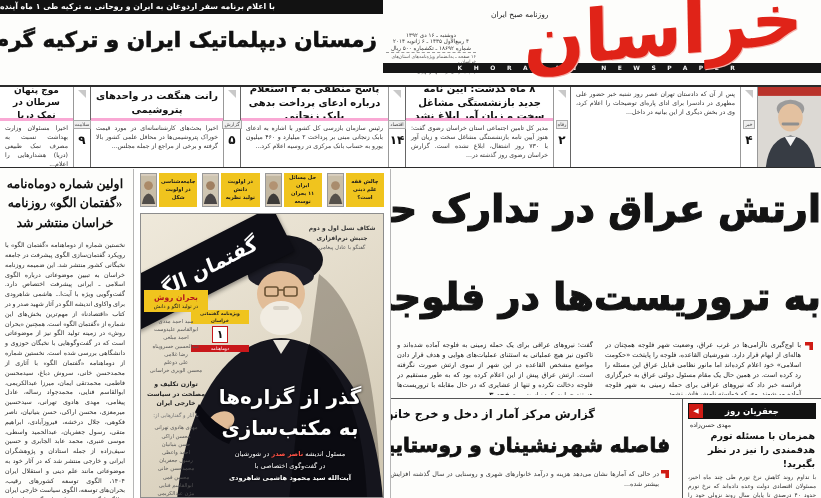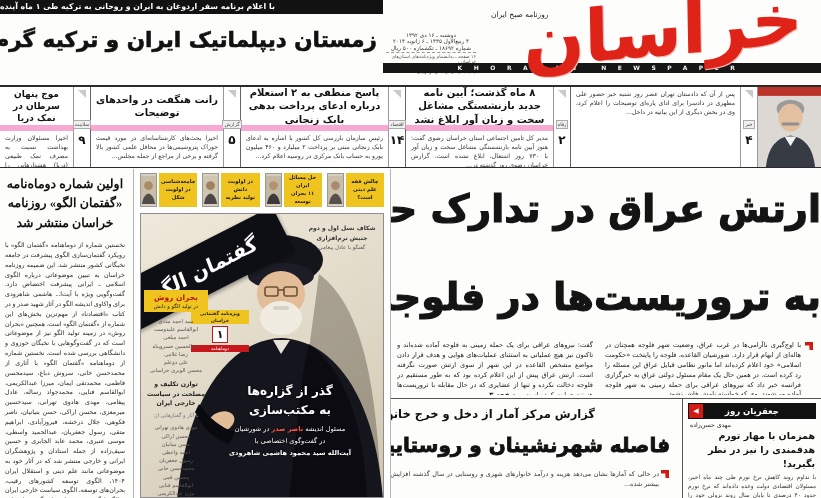--- a/index.html
+++ b/index.html
@@ -43,23 +43,23 @@
   .nbox:last-child { border-left:none; }
   .nb-photo { width:64px; flex:none; border-left:1px solid #999; }
   .nb-photo svg { display:block; width:100%; height:100%; }
   .nb-tab { width:17px; flex:none; border-left:1px solid #999; display:flex; flex-direction:column;
             align-items:center; padding-top:3px; }
   .nb-fold { width:8px; height:8px; background:#c9c9c9; clip-path:polygon(0 0,100% 0,100% 100%); }
   .nb-section { margin-top:22px; font-size:5px; color:#444; border:1px solid #aaa; background:#efefef;
                 padding:0 1px; line-height:7px; }
   .nb-page { margin-top:4px; font-size:12px; font-weight:bold; color:#111; }
   .nb-content { flex:1; display:flex; flex-direction:column; min-width:0; }
-  .nb-headline { height:44px; display:flex; align-items:center; justify-content:center;
+  .nb-headline { height:34px; display:flex; align-items:center; justify-content:center;
                  padding:2px 5px; text-align:center; font-size:10px; line-height:1.35;
-                 font-weight:bold; color:#111; border-bottom:6px solid #f9a8d4; overflow:hidden; }
+                 font-weight:bold; color:#111; border-bottom:3px solid #f9a8d4; overflow:hidden; }
   .nbox.small .nb-headline { font-size:9px; }
   .nb-excerpt { flex:1; padding:3px 5px; font-size:6.2px; line-height:1.45; color:#333;
                 text-align:justify; overflow:hidden; }
 
   
   .main { position:absolute; top:169px; left:0; right:0; bottom:0; display:flex; }
 
   
   .lead { width:430px; flex:none; position:relative; }
   .lead-h1, .lead-h2 { position:absolute; left:0; right:0; text-align:center; font-size:38px;
@@ -122,21 +122,21 @@
   .cover-top-right .thin { font-weight:normal; font-size:5.4px; color:#555; }
   .left-rail { position:absolute; left:3px; top:76px; width:64px; text-align:center; }
   .crisis-label { background:#f0c41e; padding:3px 2px; }
   .crisis-title { font-size:7.5px; font-weight:bold; color:#b3121c; }
   .crisis-sub { font-size:5.2px; color:#222; margin-top:1px; }
   .rail-names { margin-top:5px; font-size:5.3px; line-height:1.55; color:#555; white-space:pre-line; }
   .rail-balance { margin-top:5px; font-size:6.2px; font-weight:bold; color:#222; line-height:1.5; }
   .rail-intro { margin-top:5px; font-size:5.2px; color:#777; }
   .cover-main-title { position:absolute; left:62px; right:6px; top:168px; z-index:4; text-align:center;
                       color:#fff; }
-  .cmt-line { font-size:12px; font-weight:bold; line-height:1.55; text-shadow:0 0 3px #000; }
+  .cmt-line { font-size:20px; font-weight:bold; line-height:1.55; text-shadow:0 0 3px #000; }
   .cmt-sub { margin-top:5px; font-size:6.6px; line-height:1.8; text-shadow:0 0 2px #000; }
   .cmt-sub .hl { color:#ff5347; font-weight:bold; }
   .cmt-sub .b { font-weight:bold; }
 
   
   .left-col { flex:1; padding:6px 8px 0 5px;font-family:Liberation Serif, serif; }
   .lc-headline { text-align:center; font-size:12.5px; font-weight:bold; line-height:1.55; color:#111; }
   .lc-body { margin-top:7px; font-size:6.3px; line-height:1.56; color:#2a2a2a; text-align:justify; }
 </style>
 </head>
@@ -213,21 +213,21 @@
       </div>
     </article>
 
     <article class="nbox" style="width:150px">
       <div class="nb-tab">
         <span class="nb-fold"></span>
         <span class="nb-section">گزارش</span>
         <span class="nb-page">۵</span>
       </div>
       <div class="nb-content">
-        <div class="nb-headline">رانت هنگفت در واحدهای توضیحات</div>
+        <div class="nb-headline">رانت هنگفت در واحدهای پتروشیمی</div>
         <div class="nb-excerpt">اخیرا بحث‌های کارشناسانه‌ای در مورد قیمت خوراک پتروشیمی‌ها در محافل علمی کشور بالا گرفته و برخی از مراجع از جمله مجلس...</div>
       </div>
     </article>
 
     <article class="nbox small" style="flex:1">
       <div class="nb-tab">
         <span class="nb-fold"></span>
         <span class="nb-section">سلامت</span>
         <span class="nb-page">۹</span>
       </div>
@@ -255,21 +255,21 @@
         </div>
       </div>
 
       <div class="lead-bottom">
         <div class="note-block">
           <div class="note-bar">
             <span class="note-flag">◀</span>
             <span>جعفریان روز</span>
           </div>
           <div class="note-author">مهدی حسن‌زاده</div>
-          <div class="note-headline">همزمان با مهار تورم هدفمندی را نیز در نظر بگیرید!</div>
+          <div class="note-headline">همزمان با مسئله تورم هدفمندی را نیز در نظر بگیرید!</div>
           <div class="note-body">با تداوم روند کاهش نرخ تورم طی چند ماه اخیر، مسئولان اقتصادی دولت وعده داده‌اند که نرخ تورم حدود ۴۰ درصدی تا پایان سال روند نزولی خود را ادامه دهد...</div>
         </div>
 
         <div class="report-block">
           <div class="report-kicker">گزارش مرکز آمار از دخل و خرج خانوارها در سال ۹۱</div>
           <div class="report-headline">فاصله شهرنشینان و روستاییان افزایش یافت</div>
           <div class="report-body">
             <span class="corner-mark"></span>
             <span>در حالی که آمارها نشان می‌دهد هزینه و درآمد خانوارهای شهری و روستایی در سال گذشته افزایش یافته است، فاصله میان دخل و خرج شهرنشینان و روستاییان بیشتر شده...</span>
           </div>

